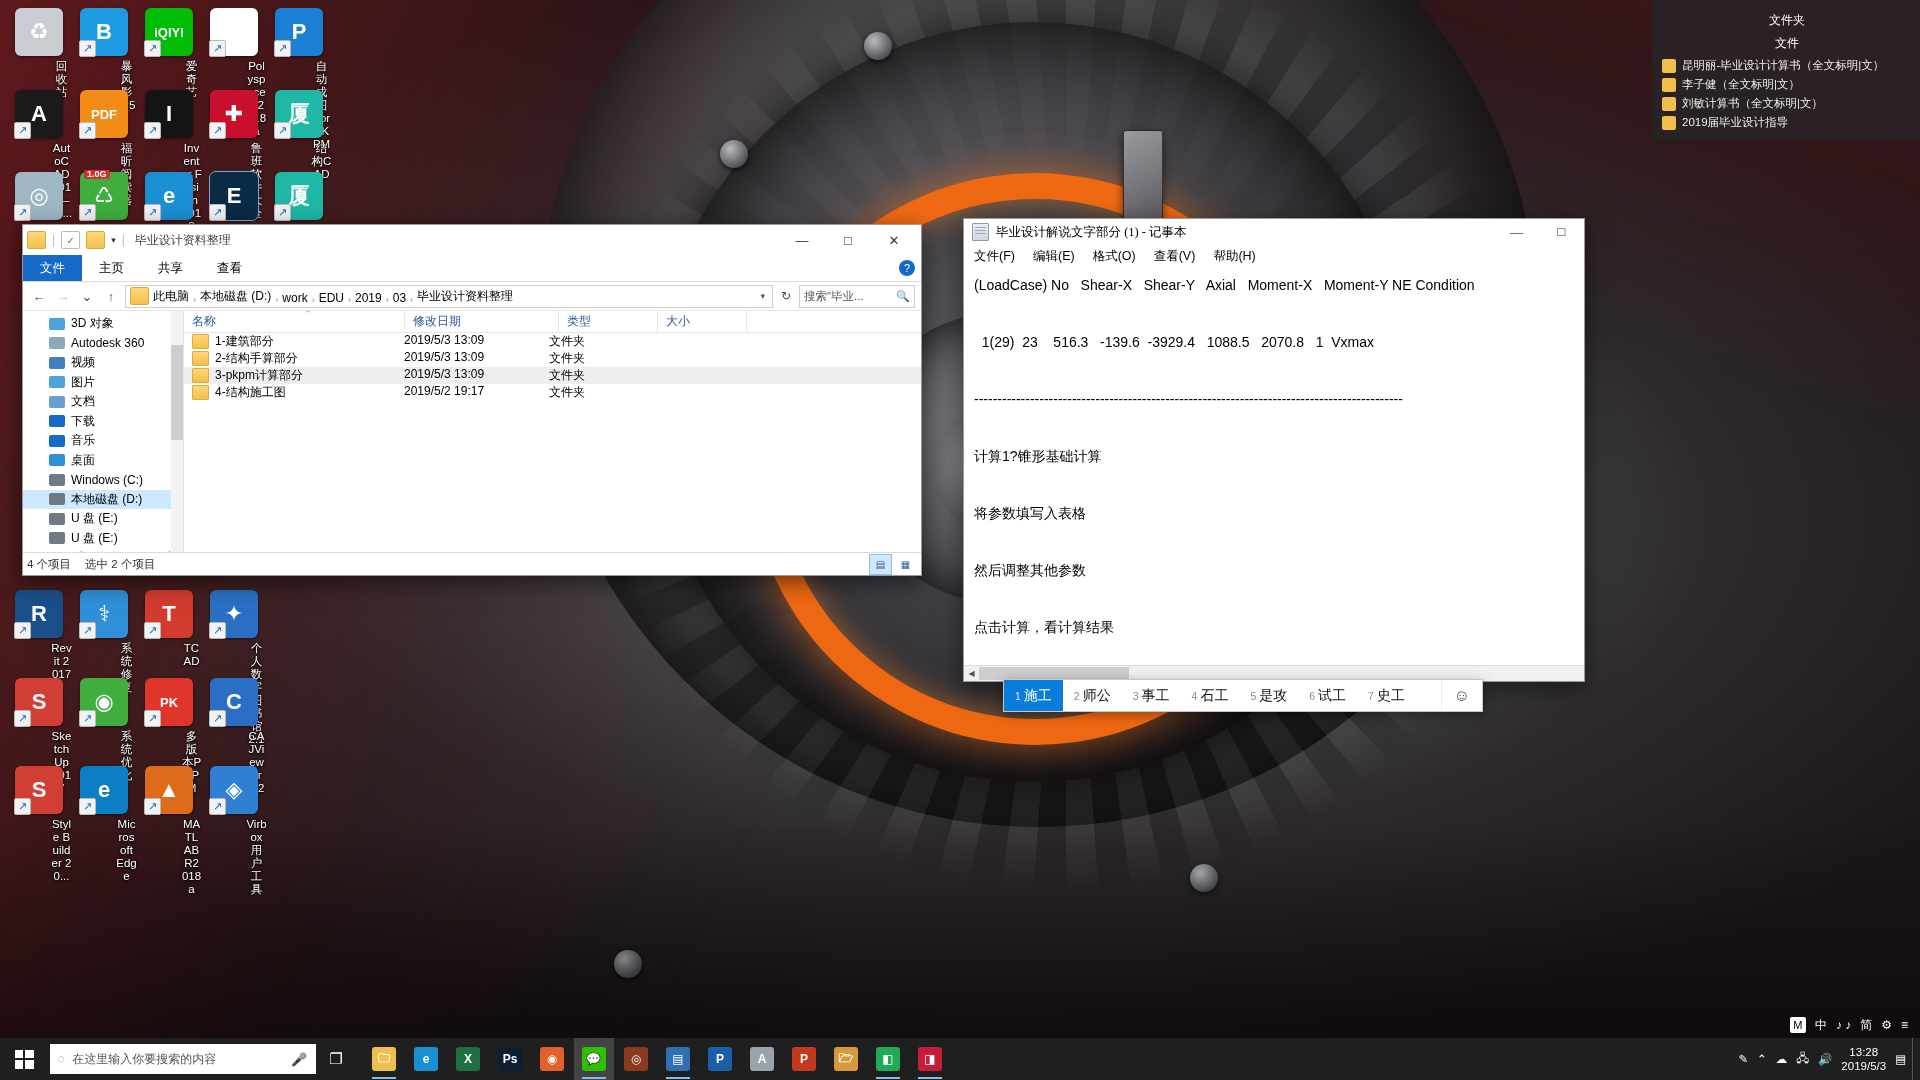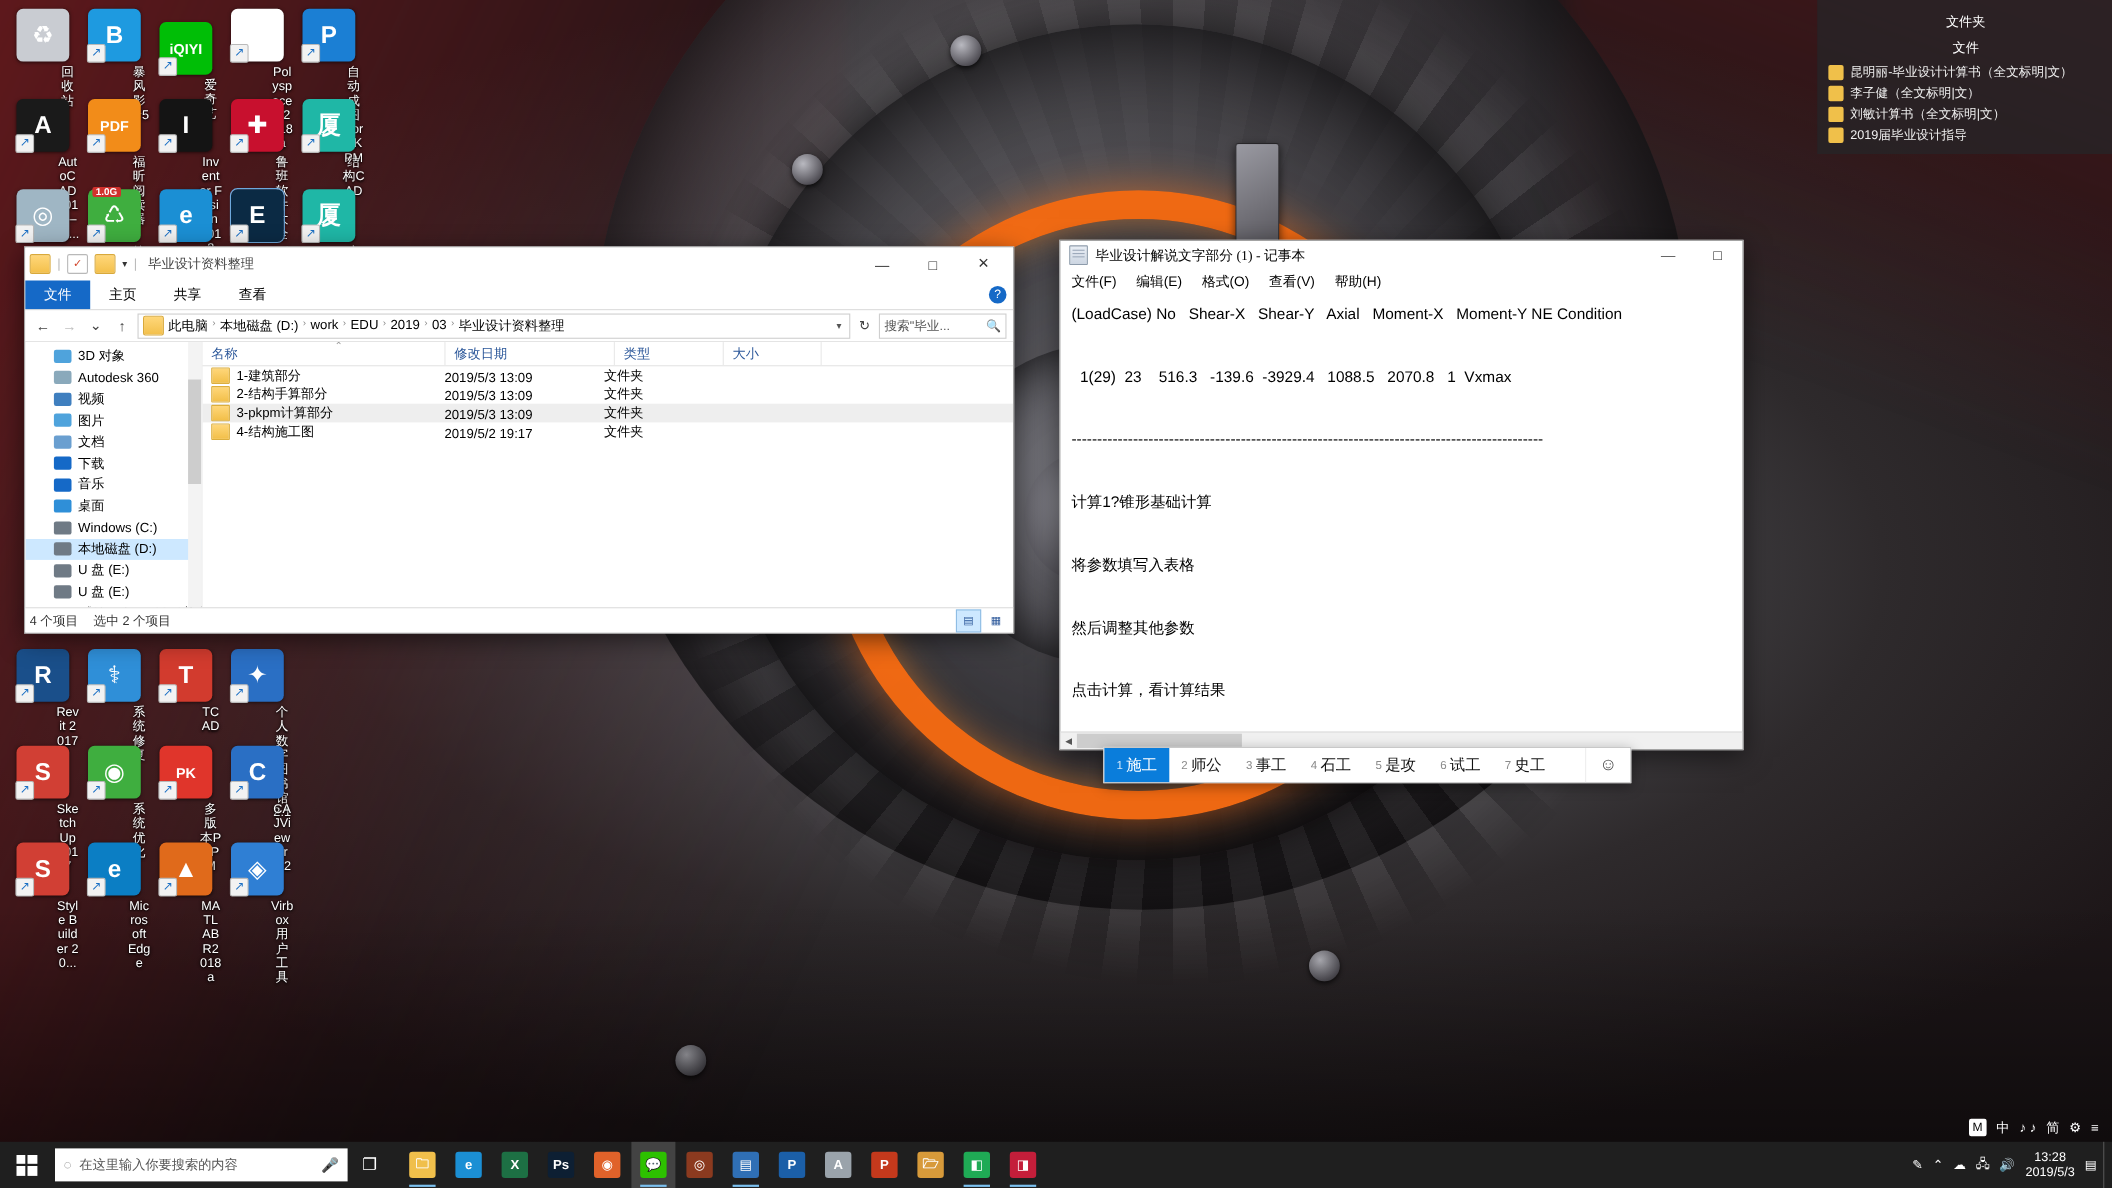--- a/index.html
+++ b/index.html
@@ -108,21 +108,21 @@
     white-space:nowrap;}
   .nv.sel{background:#cde8ff;}
   .nv .ic{width:16px;height:14px;flex:0 0 16px;}
   .nav-scroll{position:absolute;right:0;top:0;width:12px;height:100%;background:#f3f3f3;}
   .nav-thumb{position:absolute;right:0;top:34px;width:12px;height:95px;background:#cdcdcd;}
   .ex-list{flex:1;display:flex;flex-direction:column;background:#fff;border-left:1px solid #e4e4e4;}
   .lst-head{height:21px;display:flex;align-items:center;border-bottom:1px solid #e4e4e4;
     font-size:12px;color:#2a5699;position:relative;}
   .lst-head .c{padding-left:8px;border-right:1px solid #e8e8e8;height:21px;line-height:21px;}
   .sort-caret{position:absolute;left:120px;top:-2px;color:#9c9c9c;font-size:9px;}
-  .lrow{height:17px;display:flex;align-items:flex-end;font-size:12px;}
+  .lrow{height:17px;display:flex;align-items:flex-start;font-size:12px;}
   .lrow.sel{background:#eeeeee;}
   .lrow .nm{display:flex;align-items:center;gap:6px;padding-left:8px;}
   .lrow .fic{width:15px;height:13px;background:linear-gradient(180deg,#ffd77a,#f2bf49);
     border:1px solid #dcae3d;border-radius:1px;}
   .ex-status{height:22px;border-top:1px solid #dcdcdc;display:flex;align-items:center;
     font-size:11.5px;color:#333;padding:0 4px;gap:14px;background:#fff;}
   .ex-status .viewbtns{margin-left:auto;display:flex;gap:2px;}
   .vb{width:21px;height:19px;border:1px solid transparent;display:flex;align-items:center;justify-content:center;}
   .vb.act{background:#cde8ff;border-color:#8fbde4;}
 
@@ -210,21 +210,21 @@
 
 <div id="desktop-icons">
     <div class="dicon" style="left: 6px; top: 8px;">
       <div class="glyph" style="background: rgb(201, 204, 210);">♻</div>
       <div class="lbl">回收站</div>
     </div>
     <div class="dicon" style="left: 71px; top: 8px;">
       <div class="glyph" style="background: rgb(30, 154, 224);">B<span class="shortcut-arrow">↗</span></div>
       <div class="lbl">暴风影音5</div>
     </div>
-    <div class="dicon" style="left: 136px; top: 20px;">
+    <div class="dicon" style="left: 136px; top: 8px;">
       <div class="glyph" style="background: rgb(0, 190, 6); font-size: 13px;">iQIYI<span class="shortcut-arrow">↗</span></div>
       <div class="lbl">爱奇艺</div>
     </div>
     <div class="dicon" style="left: 201px; top: 8px;">
       <div class="glyph" style="background: rgb(255, 255, 255);">✔<span class="shortcut-arrow">↗</span></div>
       <div class="lbl">Polyspace R2018a</div>
     </div>
     <div class="dicon" style="left: 266px; top: 8px;">
       <div class="glyph" style="background: rgb(27, 127, 212);">P<span class="shortcut-arrow">↗</span></div>
       <div class="lbl">自动成图 ForPKPM</div>
@@ -370,21 +370,21 @@
     <div class="ex-help">?</div>
   </div>
 
   <div class="ex-addrbar">
     <div class="navbtn">←</div>
     <div class="navbtn dis">→</div>
     <div class="navbtn">⌄</div>
     <div class="navbtn">↑</div>
     <div class="crumbbox">
       <span class="qat-ic folder-ic"></span>
-      <span id="crumbs" style="display:flex;align-items:flex-start;gap:3px;">
+      <span id="crumbs" style="display:flex;align-items:flex-end;gap:3px;">
           <span class="cr">此电脑</span>
           <span class="arr">›</span>
           <span class="cr">本地磁盘 (D:)</span>
           <span class="arr">›</span>
           <span class="cr">work</span>
           <span class="arr">›</span>
           <span class="cr">EDU</span>
           <span class="arr">›</span>
           <span class="cr">2019</span>
           <span class="arr">›</span>

